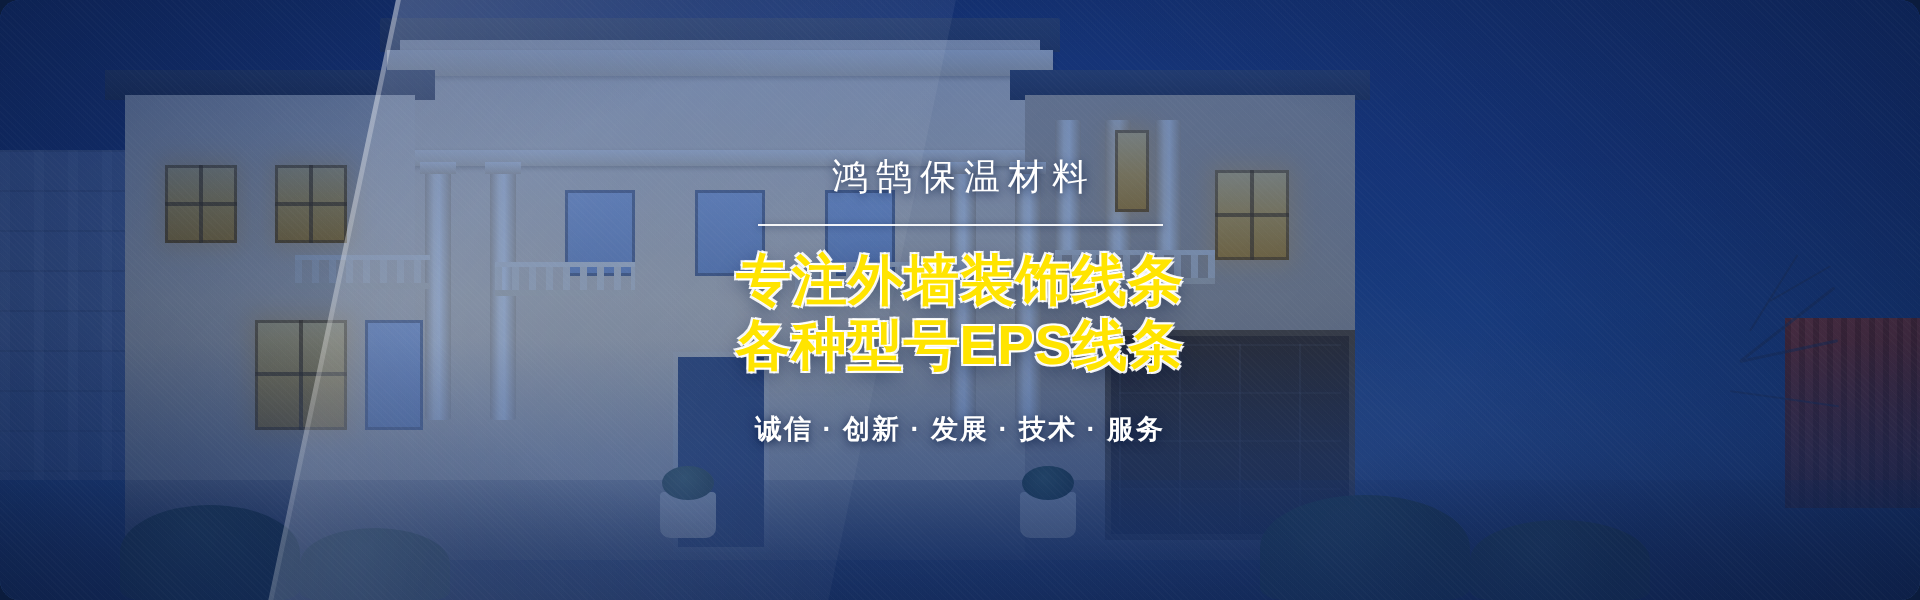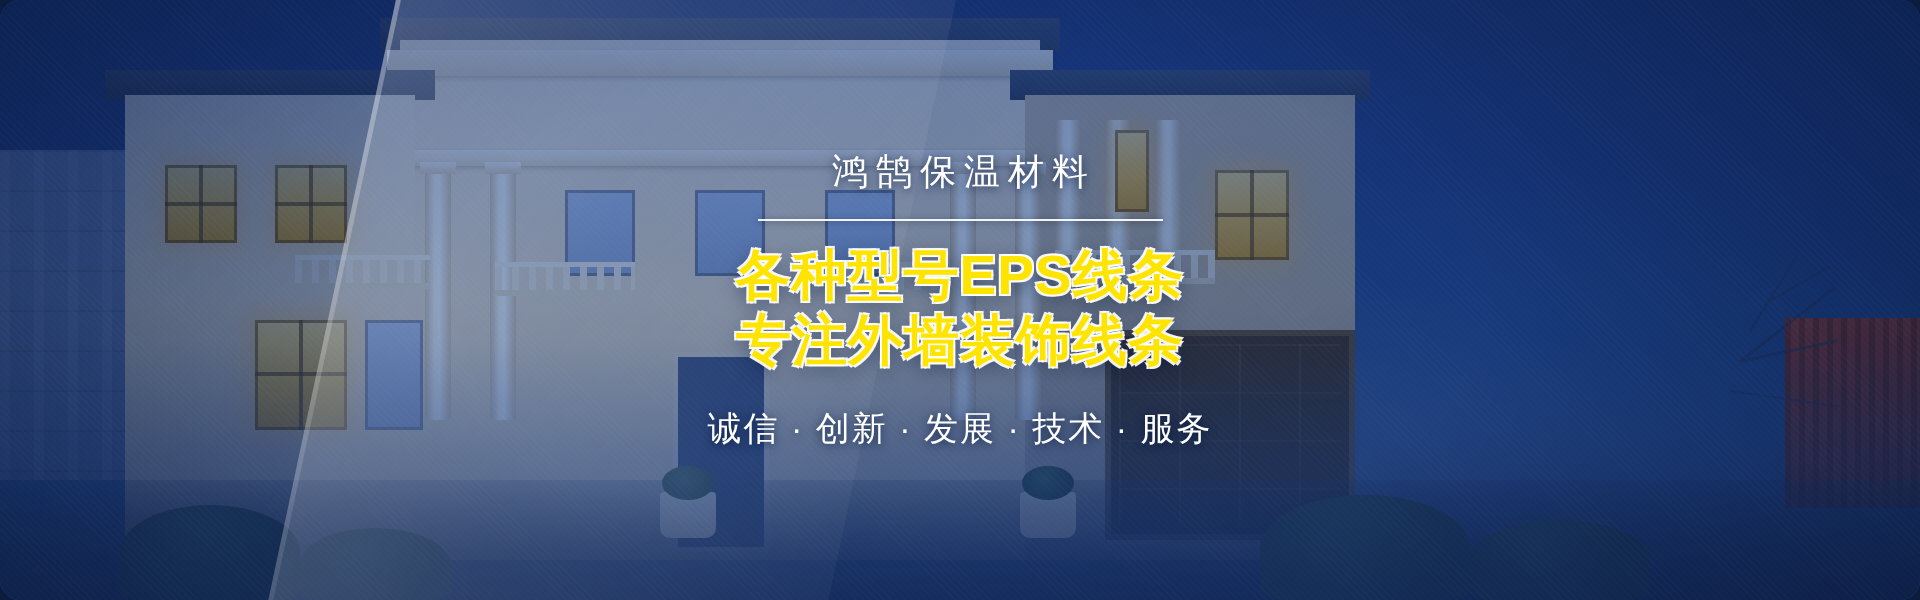--- a/index.html
+++ b/index.html
@@ -215,21 +215,21 @@
     text-shadow:
       -2px -2px 0 rgba(255,255,255,.92),
        2px -2px 0 rgba(255,255,255,.92),
       -2px  2px 0 rgba(255,255,255,.92),
        2px  2px 0 rgba(255,255,255,.92),
        0 0 3px rgba(255,255,255,.9),
        0 6px 18px rgba(0,20,60,.55);
   }
   .tagline {
     margin-top:34px;
-    font-size:34px; color:#ffffff; letter-spacing:2px; font-weight:400;
+    font-size:27px; color:#ffffff; letter-spacing:2px; font-weight:700;
     text-shadow:0 2px 10px rgba(0,20,60,.8);
   }
 </style>
 </head>
 <body>
 
 <div id="banner">
 
   <div class="sky"></div>
 
@@ -319,18 +319,18 @@
   <div class="vignette"></div>
 
   <div class="wedge"></div>
   <div class="wedge-edge"></div>
 
   <div class="hatch"></div>
 
   <div class="content">
     <div class="brand">鸿鹄保温材料</div>
     <div class="divider"></div>
+    <div class="headline">专注外墙装饰线条</div>
     <div class="headline">各种型号EPS线条</div>
-    <div class="headline">专注外墙装饰线条</div>
     <div class="tagline">诚信 · 创新 · 发展 · 技术 · 服务</div>
   </div>
 
 </div>
 
 </body></html>

